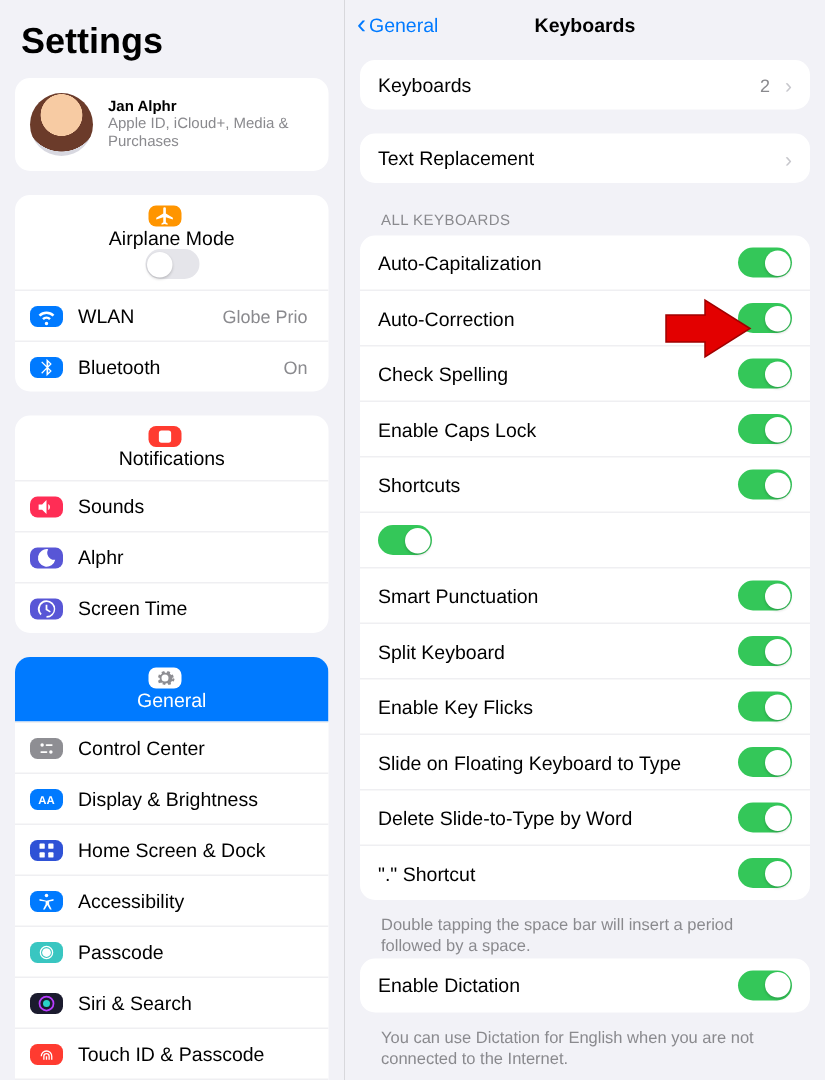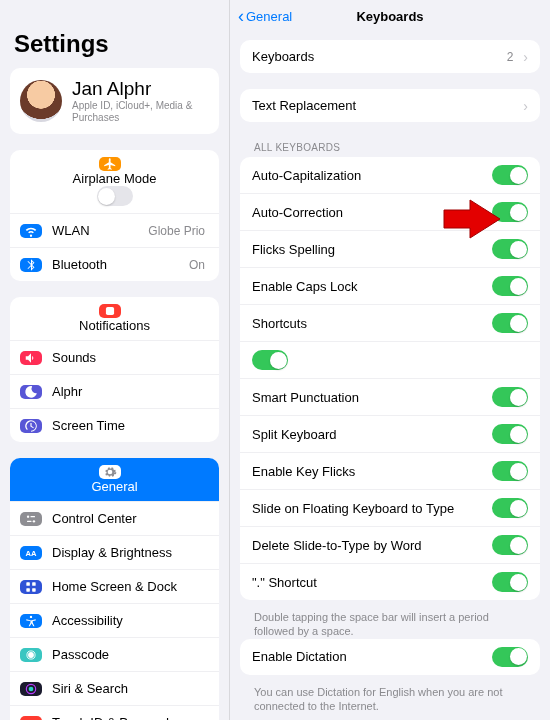--- a/index.html
+++ b/index.html
@@ -17,42 +17,42 @@
     width: 230px;
     height: 100%;
     background: #f2f2f7;
     border-right: 1px solid #d8d8dc;
     overflow-y: auto;
     padding: 8px 10px 0;
   }
   .sidebar h1 {
     font-size: 24px;
     font-weight: 700;
-    margin: 22px 4px 10px;
+    margin: 6px 4px 10px;
   }
   .card {
     background: #fff;
     border-radius: 10px;
     margin-bottom: 16px;
     overflow: hidden;
   }
   .profile {
     display: flex;
     align-items: center;
     padding: 10px;
   }
   .avatar {
     width: 42px; height: 42px;
     border-radius: 50%;
     background: radial-gradient(circle at 50% 35%, #f7cba3 0 40%, #6b3b2a 41% 70%, #d8d8e0 71% 100%);
     margin-right: 10px;
     flex-shrink: 0;
     position: relative;
   }
-  .profile-text .name { font-size: 19px; font-weight: 400; }
+  .profile-text .name { font-size: 10px; font-weight: 700; }
   .profile-text .sub { font-size: 10px; color: #8a8a8e; line-height: 1.2; }
   .row {
     display: flex;
     align-items: center;
     padding: 7px 10px;
     border-top: 1px solid #efeff2;
     min-height: 34px;
   }
   .row:first-child { border-top: none; flex-direction: column; }
   .icon {
@@ -352,21 +352,21 @@
     <div class="group" id="toggles">
         <div class="drow">
           <span class="dl">Auto-Capitalization</span>
           <span class="switch on"></span>
         </div>
         <div class="drow">
           <span class="dl">Auto-Correction</span>
           <span class="switch on"></span>
         </div>
         <div class="drow">
-          <span class="dl">Flicks Spelling</span>
+          <span class="dl">Check Spelling</span>
           <span class="switch on"></span>
         </div>
         <div class="drow">
           <span class="dl">Enable Caps Lock</span>
           <span class="switch on"></span>
         </div>
         <div class="drow">
           <span class="dl">Shortcuts</span>
           <span class="switch on"></span>
         </div>

